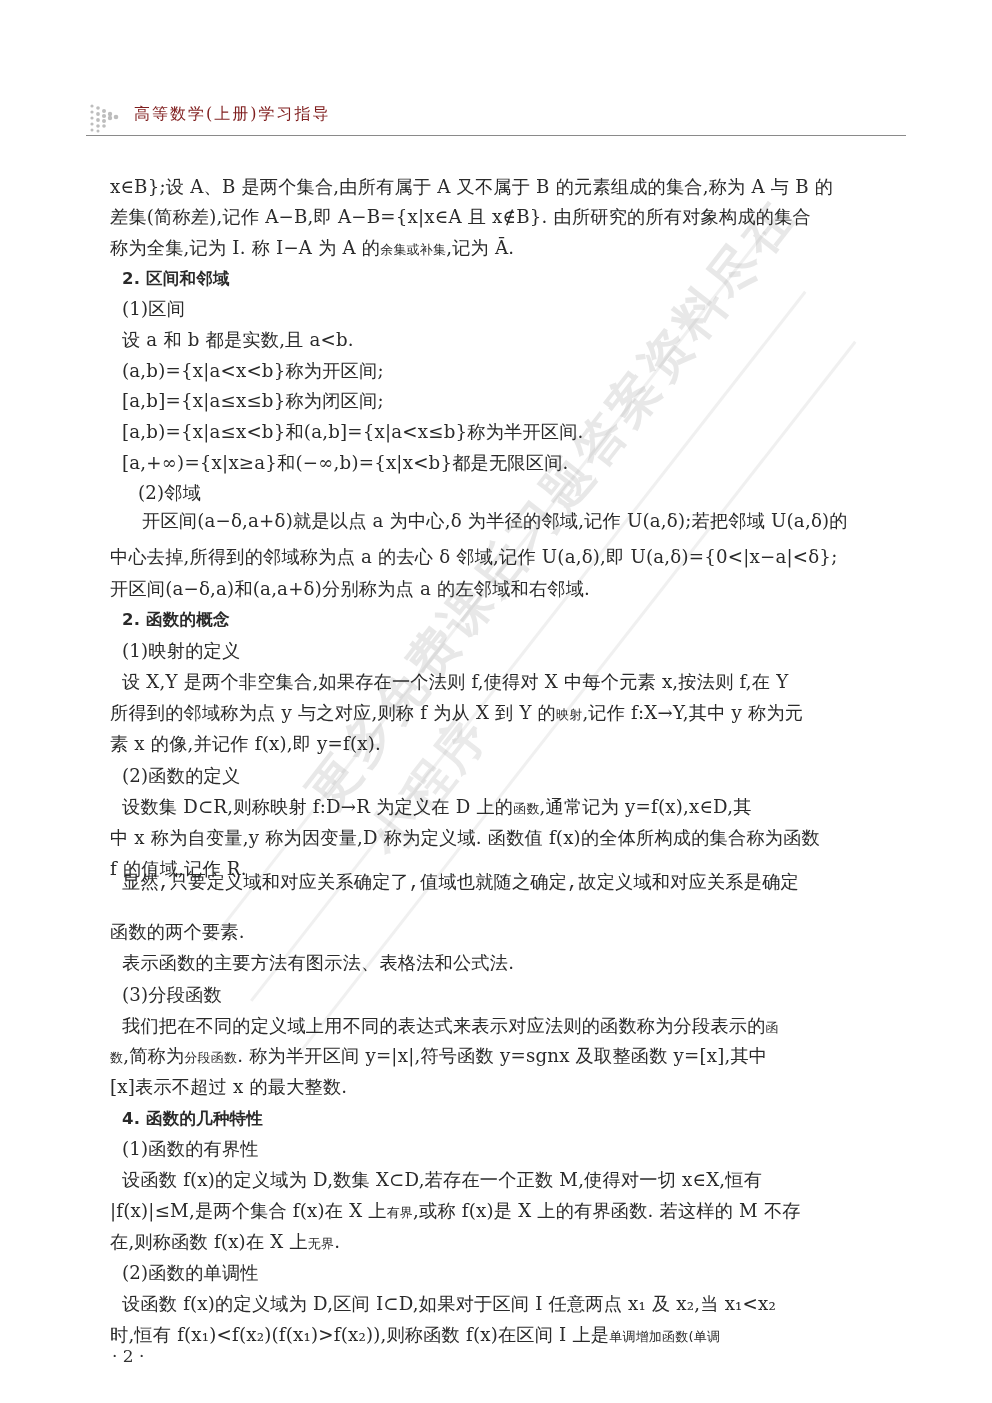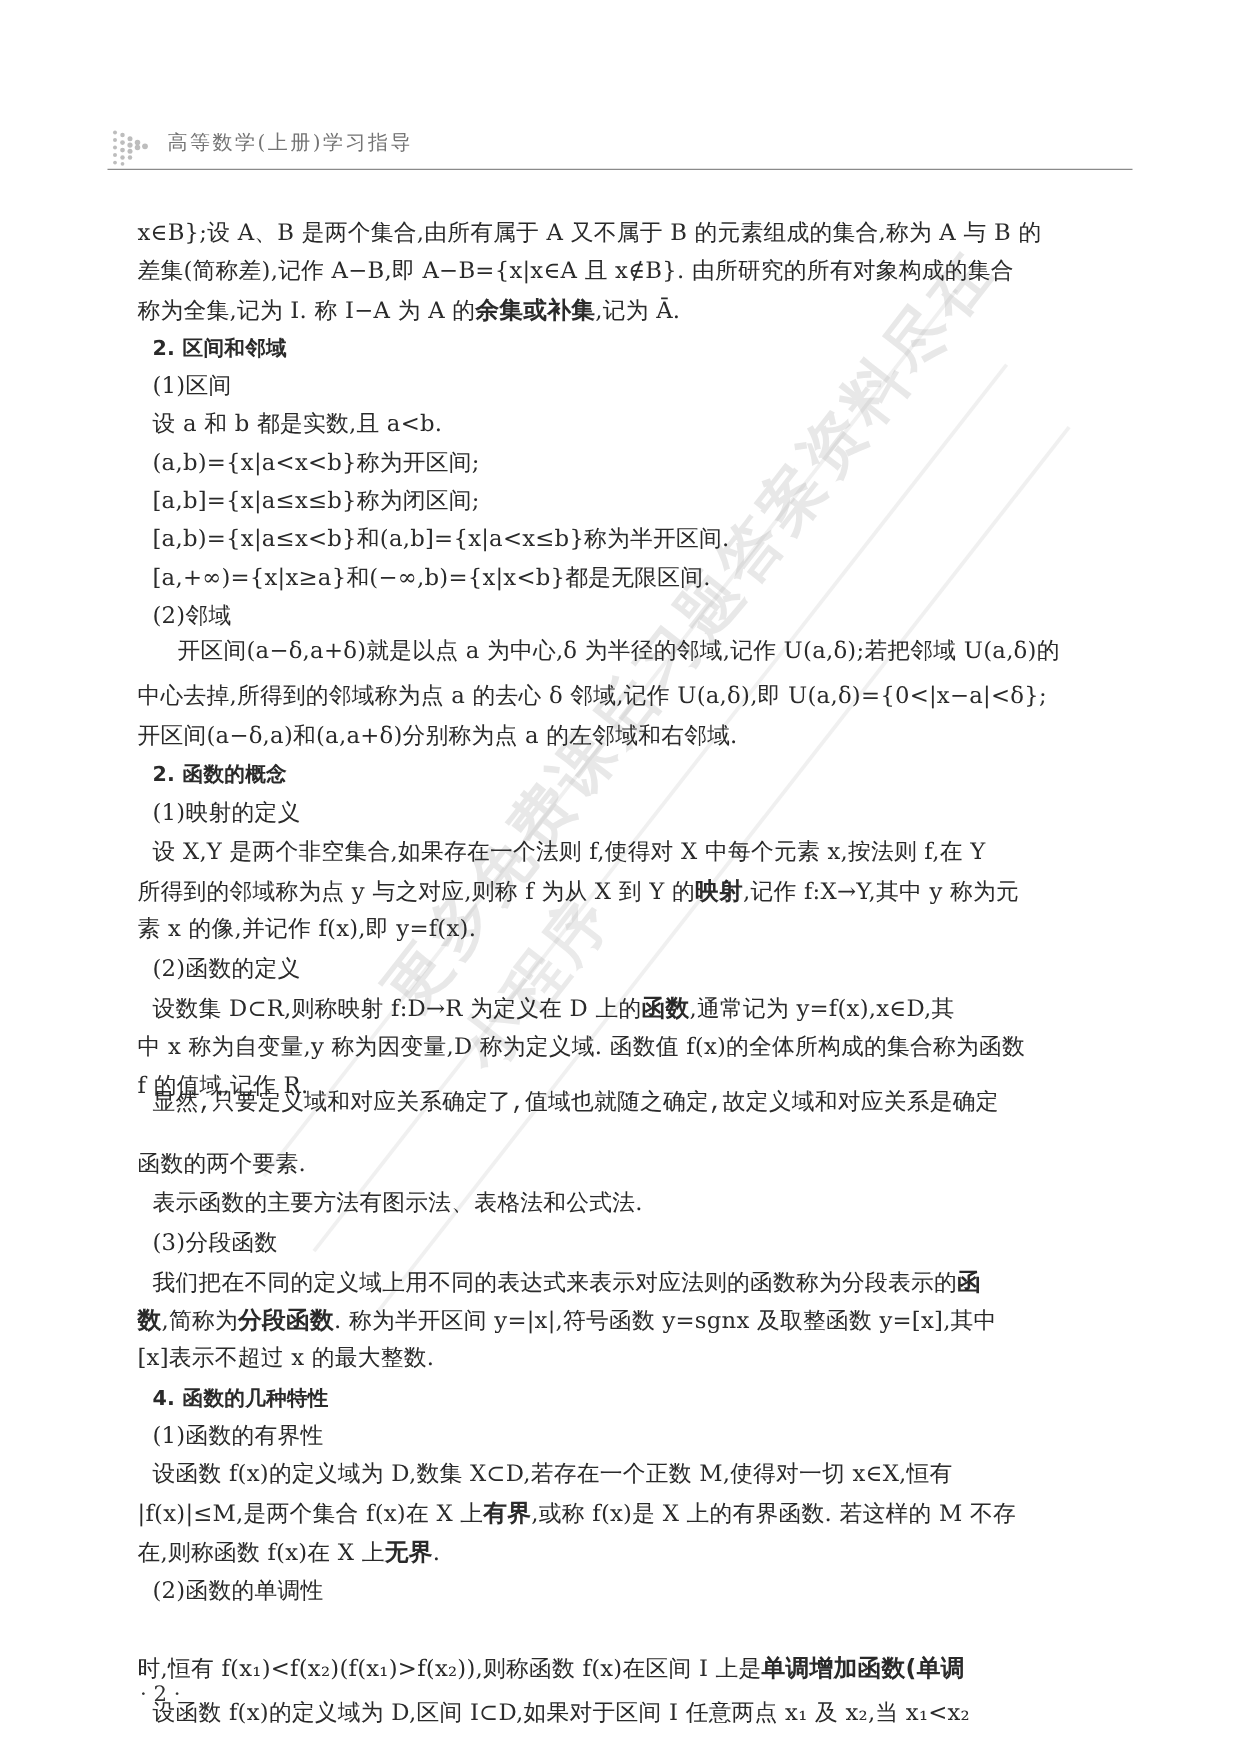--- a/index.html
+++ b/index.html
@@ -7,34 +7,34 @@
     width: 992px; height: 1403px; background: #ffffff; position: relative; overflow: hidden;
     font-family: "DejaVu Serif", "Liberation Serif", serif; color: #2a2a2a;
   }
   .header {
     position: absolute; left: 86px; top: 96px; width: 820px; height: 40px;
   }
   .header-icon {
     position: absolute; left: 0; top: 4px; width: 44px; height: 36px;
   }
   .header-title {
-    position: absolute; left: 48px; top: 8px; font-size: 16px; letter-spacing: 2px; color: #737373;
+    position: absolute; left: 48px; top: 8px; font-size: 16px; letter-spacing: 2px; color: #7f1d1d;
   }
   .header-rule {
     position: absolute; left: 0; top: 39px; width: 820px; height: 1px; background: #8a8a8a;
   }
   .page {
     position: absolute; left: 110px; top: 170px; width: 776px;
   }
   .line {
     position: absolute; left: 0; white-space: nowrap; font-size: 18.2px; line-height: 26px;
     letter-spacing: 0.2px;
   }
   .indent { left: 12px; }
-  .b { font-weight: bold; font-family: "DejaVu Sans", "Liberation Sans", sans-serif; font-size: 19px; }
+  .b { font-weight: normal; font-family: "DejaVu Sans", "Liberation Sans", sans-serif; font-size: 13px; }
   .heading { font-weight: bold; font-family: "DejaVu Sans", "Liberation Sans", sans-serif; font-size: 16.5px; }
   .page-number {
     position: absolute; left: 112px; top: 1346px; font-size: 17px; color: #333;
   }
   .watermark {
     position: absolute; left: 170px; top: 470px; width: 760px; height: 60px;
     transform: rotate(-52deg); transform-origin: 50% 50%;
     font-family: "DejaVu Sans", "Liberation Sans", sans-serif; font-weight: bold;
     font-size: 50px; color: rgba(150,150,150,0.22); white-space: nowrap; letter-spacing: 4px;
     pointer-events: none;
@@ -90,21 +90,21 @@
   <div class="line" style="top:4px;">x∈B};设 A、B 是两个集合,由所有属于 A 又不属于 B 的元素组成的集合,称为 A 与 B 的</div>
   <div class="line" style="top:34px;">差集(简称差),记作 A−B,即 A−B={x|x∈A 且 x∉B}. 由所研究的所有对象构成的集合</div>
   <div class="line" style="top:65px;"><span>称为全集,记为 I. 称 I−A 为 A 的</span><span class="b">余集或补集</span><span>,记为 Ā.</span></div>
   <div class="line indent heading" style="top:96px;">2. 区间和邻域</div>
   <div class="line indent" style="top:126px;">(1)区间</div>
   <div class="line indent" style="top:157px;">设 a 和 b 都是实数,且 a&lt;b.</div>
   <div class="line indent" style="top:188px;">(a,b)={x|a&lt;x&lt;b}称为开区间;</div>
   <div class="line indent" style="top:218px;text-align:center;">[a,b]={x|a≤x≤b}称为闭区间;</div>
   <div class="line indent" style="top:249px;">[a,b)={x|a≤x&lt;b}和(a,b]={x|a&lt;x≤b}称为半开区间.</div>
   <div class="line indent" style="top:280px;">[a,+∞)={x|x≥a}和(−∞,b)={x|x&lt;b}都是无限区间.</div>
-  <div class="line indent" style="top:310px;">(2)邻域</div>
+  <div class="line indent" style="top:310px;margin-left:16px;">(2)邻域</div>
   <div class="line indent" style="top:338px;margin-left:20px;">开区间(a−δ,a+δ)就是以点 a 为中心,δ 为半径的邻域,记作 U(a,δ);若把邻域 U(a,δ)的</div>
   <div class="line" style="top:374px;">中心去掉,所得到的邻域称为点 a 的去心 δ 邻域,记作 U(a,δ),即 U(a,δ)={0&lt;|x−a|&lt;δ};</div>
   <div class="line" style="top:406px;">开区间(a−δ,a)和(a,a+δ)分别称为点 a 的左邻域和右邻域.</div>
   <div class="line indent heading" style="top:437px;">2. 函数的概念</div>
   <div class="line indent" style="top:468px;">(1)映射的定义</div>
   <div class="line indent" style="top:499px;">设 X,Y 是两个非空集合,如果存在一个法则 f,使得对 X 中每个元素 x,按法则 f,在 Y</div>
   <div class="line" style="top:530px;"><span>所得到的邻域称为点 y 与之对应,则称 f 为从 X 到 Y 的</span><span class="b">映射</span><span>,记作 f:X→Y,其中 y 称为元</span></div>
   <div class="line" style="top:561px;">素 x 的像,并记作 f(x),即 y=f(x).</div>
   <div class="line indent" style="top:593px;">(2)函数的定义</div>
   <div class="line indent" style="top:624px;"><span>设数集 D⊂R,则称映射 f:D→R 为定义在 D 上的</span><span class="b">函数</span><span>,通常记为 y=f(x),x∈D,其</span></div>
@@ -116,17 +116,17 @@
   <div class="line indent" style="top:812px;">(3)分段函数</div>
   <div class="line indent" style="top:843px;"><span>我们把在不同的定义域上用不同的表达式来表示对应法则的函数称为分段表示的</span><span class="b">函</span></div>
   <div class="line" style="top:873px;"><span class="b">数</span><span>,简称为</span><span class="b">分段函数</span><span>. 称为半开区间 y=|x|,符号函数 y=sgnx 及取整函数 y=[x],其中</span></div>
   <div class="line" style="top:904px;">[x]表示不超过 x 的最大整数.</div>
   <div class="line indent heading" style="top:936px;">4. 函数的几种特性</div>
   <div class="line indent" style="top:966px;">(1)函数的有界性</div>
   <div class="line indent" style="top:997px;">设函数 f(x)的定义域为 D,数集 X⊂D,若存在一个正数 M,使得对一切 x∈X,恒有</div>
   <div class="line" style="top:1028px;"><span>|f(x)|≤M,是两个集合 f(x)在 X 上</span><span class="b">有界</span><span>,或称 f(x)是 X 上的有界函数. 若这样的 M 不存</span></div>
   <div class="line" style="top:1059px;"><span>在,则称函数 f(x)在 X 上</span><span class="b">无界</span><span>.</span></div>
   <div class="line indent" style="top:1090px;">(2)函数的单调性</div>
-  <div class="line indent" style="top:1188px;">设函数 f(x)的定义域为 D,区间 I⊂D,如果对于区间 I 任意两点 x₁ 及 x₂,当 x₁&lt;x₂</div>
+  <div class="line indent" style="top:1121px;">设函数 f(x)的定义域为 D,区间 I⊂D,如果对于区间 I 任意两点 x₁ 及 x₂,当 x₁&lt;x₂</div>
   <div class="line" style="top:1152px;"><span>时,恒有 f(x₁)&lt;f(x₂)(f(x₁)&gt;f(x₂)),则称函数 f(x)在区间 I 上是</span><span class="b">单调增加函数(单调</span></div>
 </div>
 
 <div class="page-number">· 2 ·</div>
 
 </body></html>

